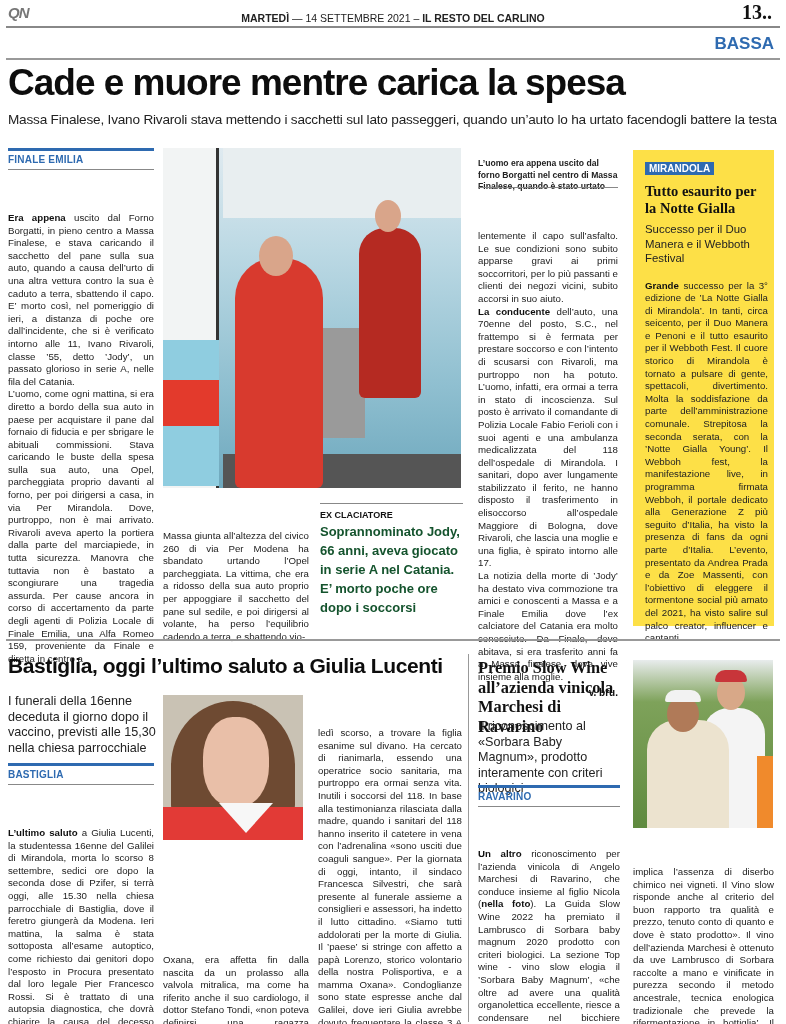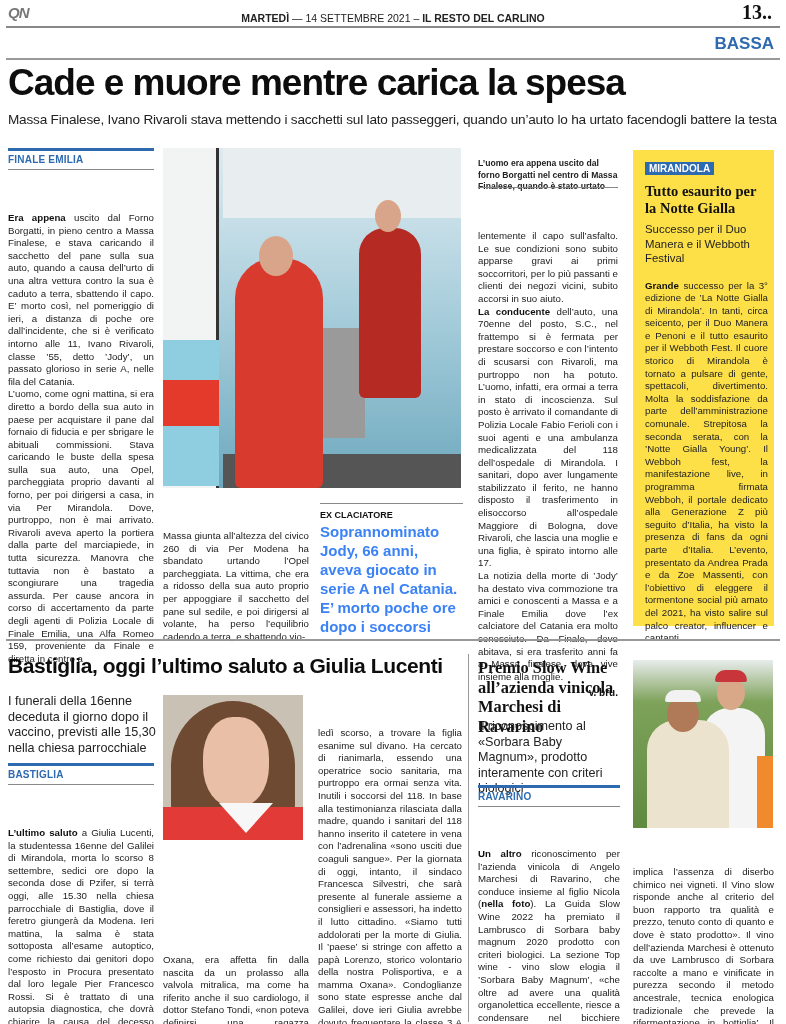--- a/index.html
+++ b/index.html
@@ -54,21 +54,21 @@
   .wine-head1 { position: absolute; left: 34px; top: 36px; width: 32px; height: 36px; background: #b07a58; border-radius: 50%; }
   .wine-cap1 { position: absolute; left: 32px; top: 30px; width: 36px; height: 12px; background: #f2f2f2; border-radius: 10px 10px 2px 2px; }
   .wine-man2 { position: absolute; left: 70px; top: 48px; width: 62px; height: 120px; background: #f4f4f4; border-radius: 26px 26px 0 0; }
   .wine-head2 { position: absolute; left: 84px; top: 16px; width: 28px; height: 34px; background: #d8a888; border-radius: 50%; }
   .wine-cap2 { position: absolute; left: 82px; top: 10px; width: 32px; height: 12px; background: #c8353a; border-radius: 10px 10px 2px 2px; }
   .wine-orange { position: absolute; left: 124px; top: 96px; width: 16px; height: 72px; background: #f08a2c; }
 
   .caption { font-size: 8.6px; line-height: 11.6px; color: #222; font-weight: bold; margin-top: 8px; }
 
   .pull-label { font-size: 9px; font-weight: bold; color: #111; }
-  .pull { font-size: 15px; line-height: 19px; font-weight: bold; color: #3b82f6; }
+  .pull { font-size: 13px; line-height: 19px; font-weight: bold; color: #14532d; }
 
   .sig { font-size: 10px; font-weight: bold; color: #111; text-align: right; }
 
   
   .sidebox { left: 633px; top: 150px; width: 141px; height: 476px; background: #fde047; }
   .side-tag { display: inline-block; background: #2e6ab0; color: #fff; font-size: 10px; font-weight: bold; padding: 1px 4px; }
   .side-title { font-size: 14.5px; line-height: 17px; font-weight: bold; color: #111; font-family: "Liberation Serif", serif; }
   .side-sub { font-size: 11.4px; line-height: 14.5px; color: #222; }
 
   .hr-mid { left: 6px; right: 6px; top: 639px; height: 2px; background: #999; }

